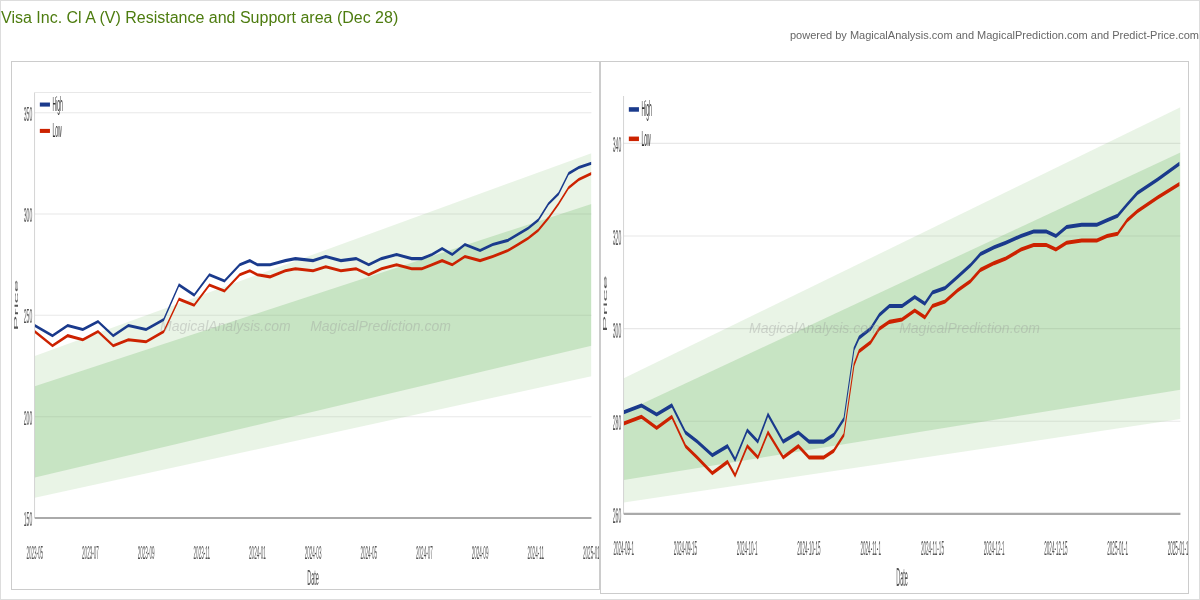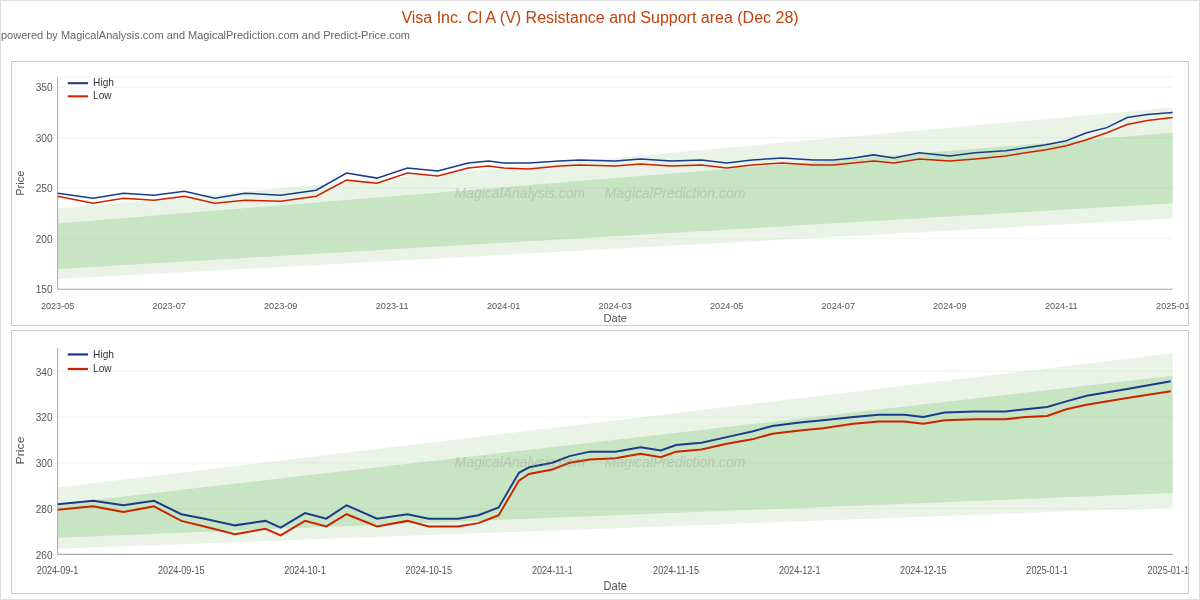--- a/index.html
+++ b/index.html
@@ -12,35 +12,34 @@
     }
     .page-wrapper {
       width: 1200px;
       height: 600px;
       display: flex;
       flex-direction: column;
       background: #fff;
       border: 1px solid #ddd;
     }
     .main-title {
-      text-align: center;
       font-size: 16px;
       font-weight: normal;
-      color: #c2410c;
+      color: #4d7c0f;
       padding: 8px 0 2px 0;
     }
     .subtitle {
-      text-align: left;
+      text-align: right;
       font-size: 11px;
       color: #666;
       padding-bottom: 4px;
     }
     .charts-container {
       display: flex;
-      flex-direction: column;
+      flex-direction: row;
       flex: 1;
       padding: 16px 10px 5px 10px;
     }
     .chart-panel {
       flex: 1;
       position: relative;
       border: 1px solid #ccc;
       background: #fff;
       margin-bottom: 4px;
     }

